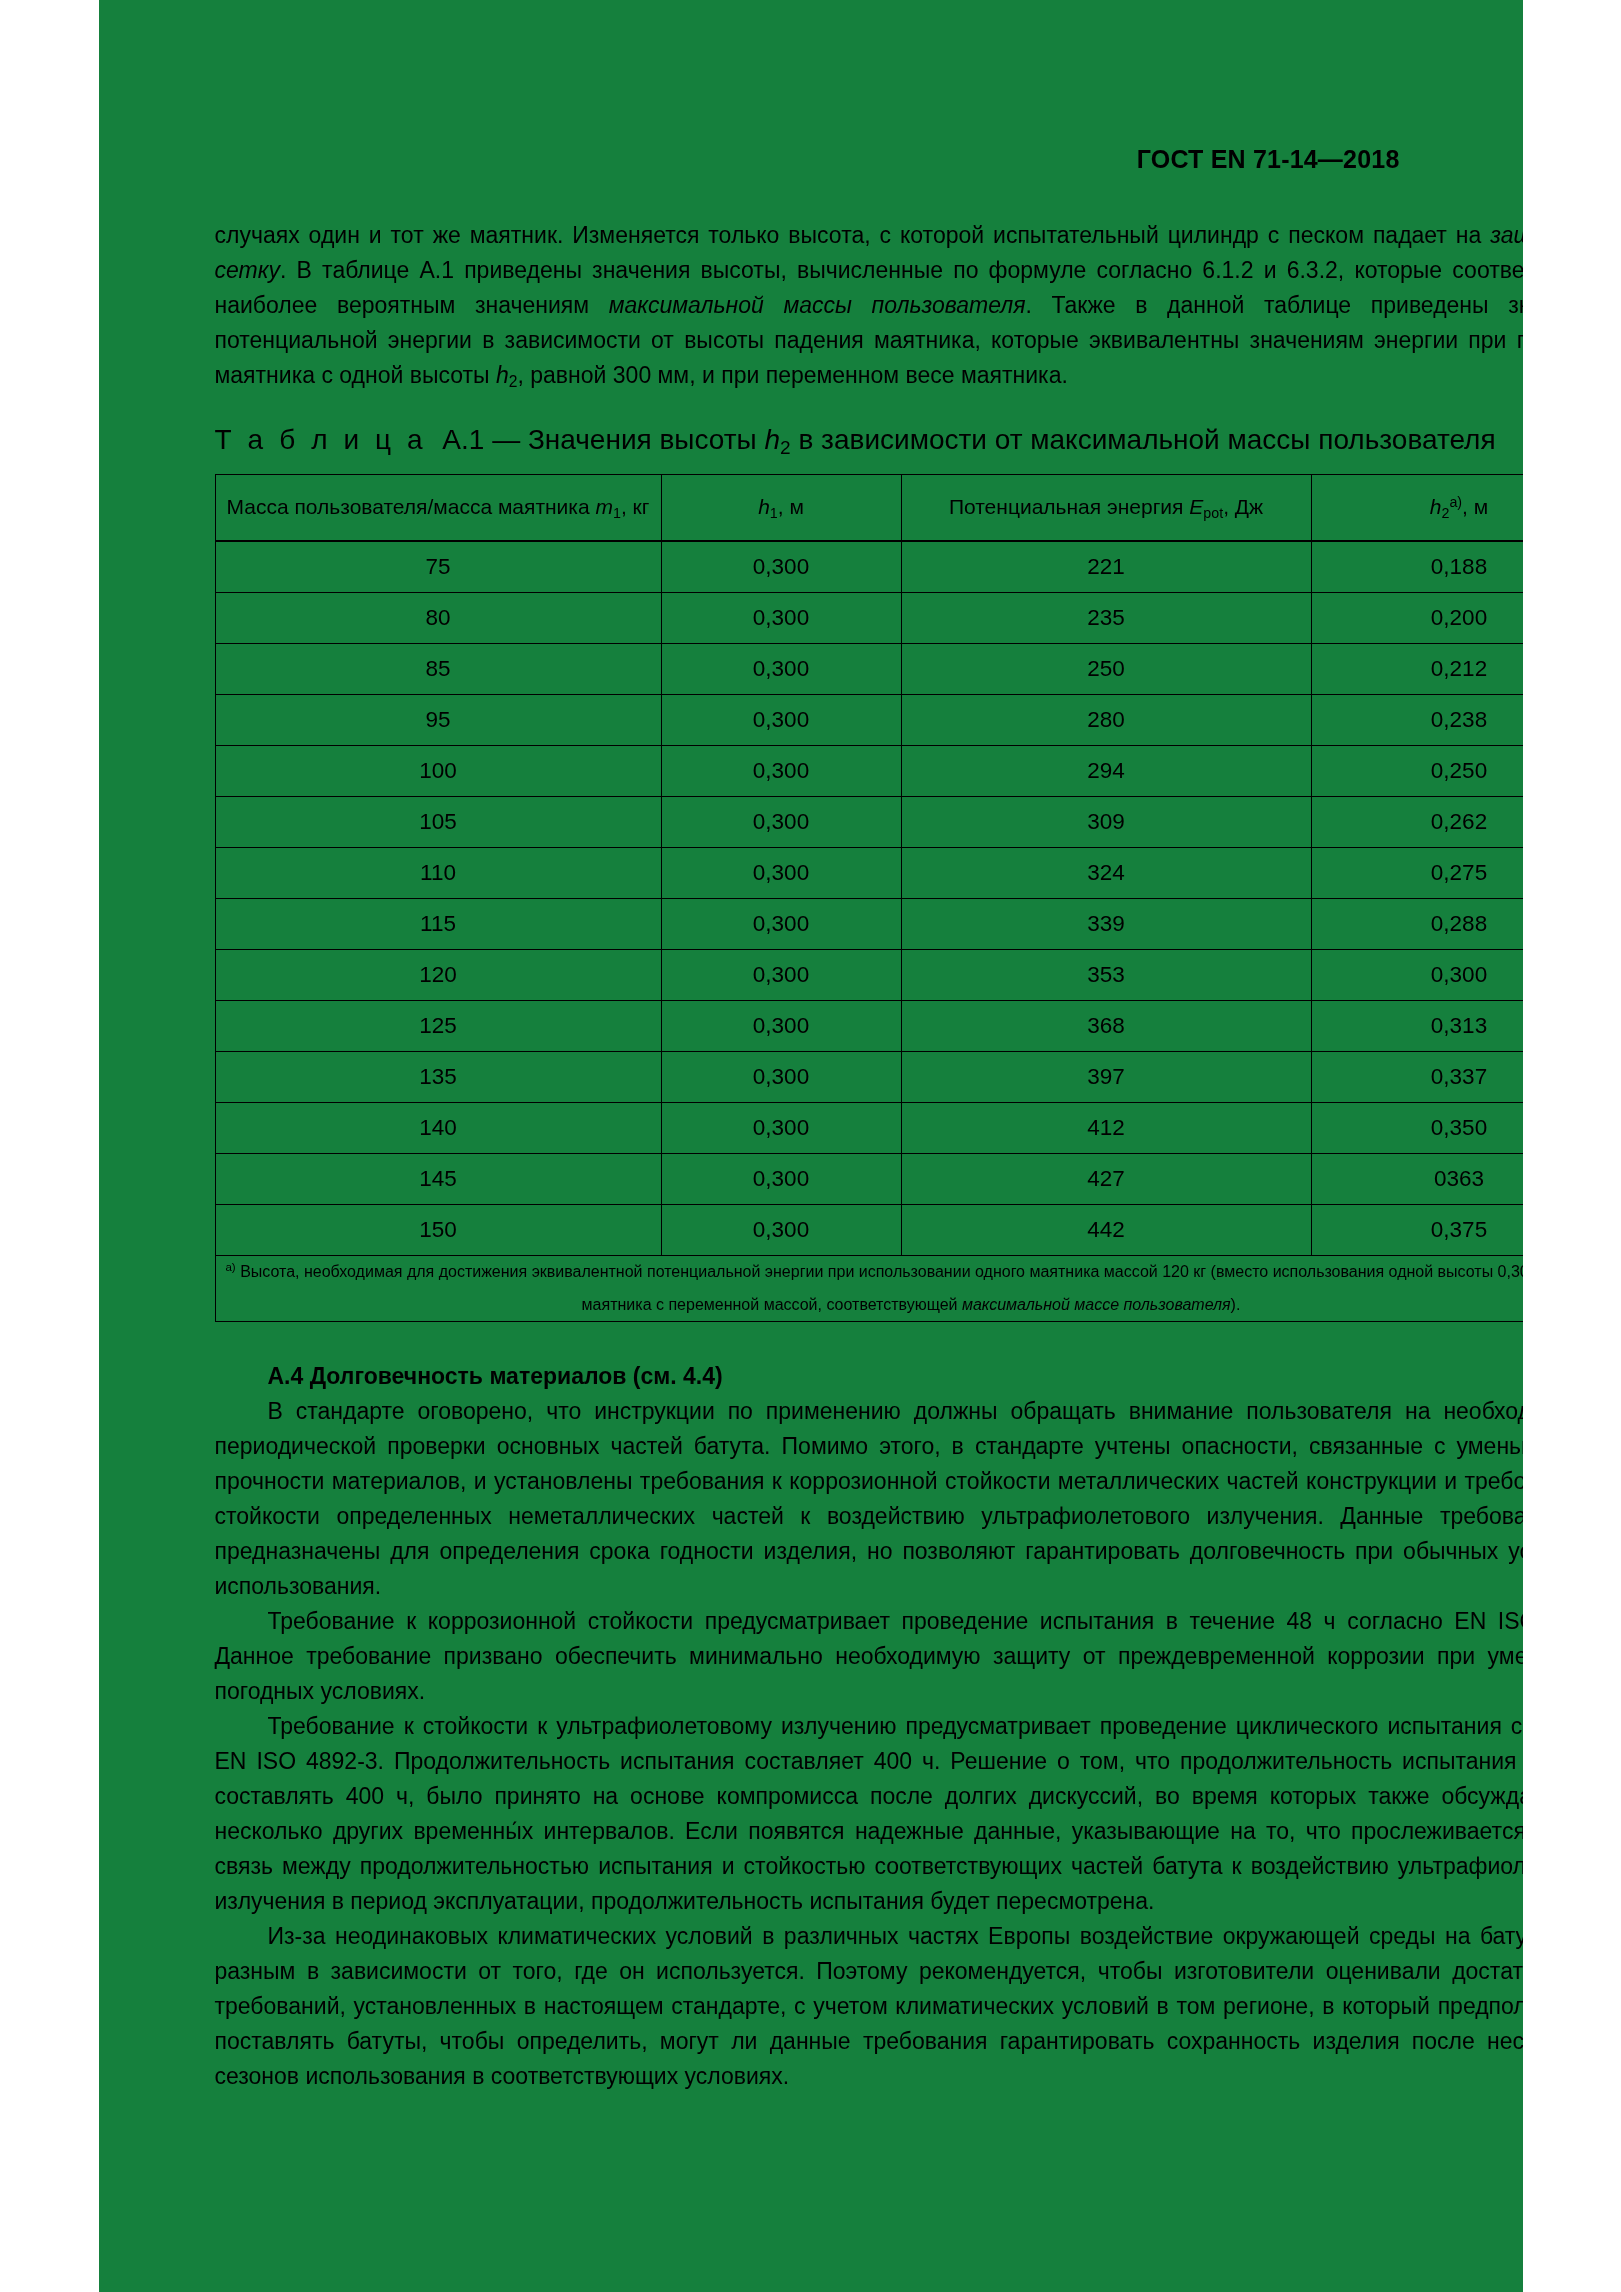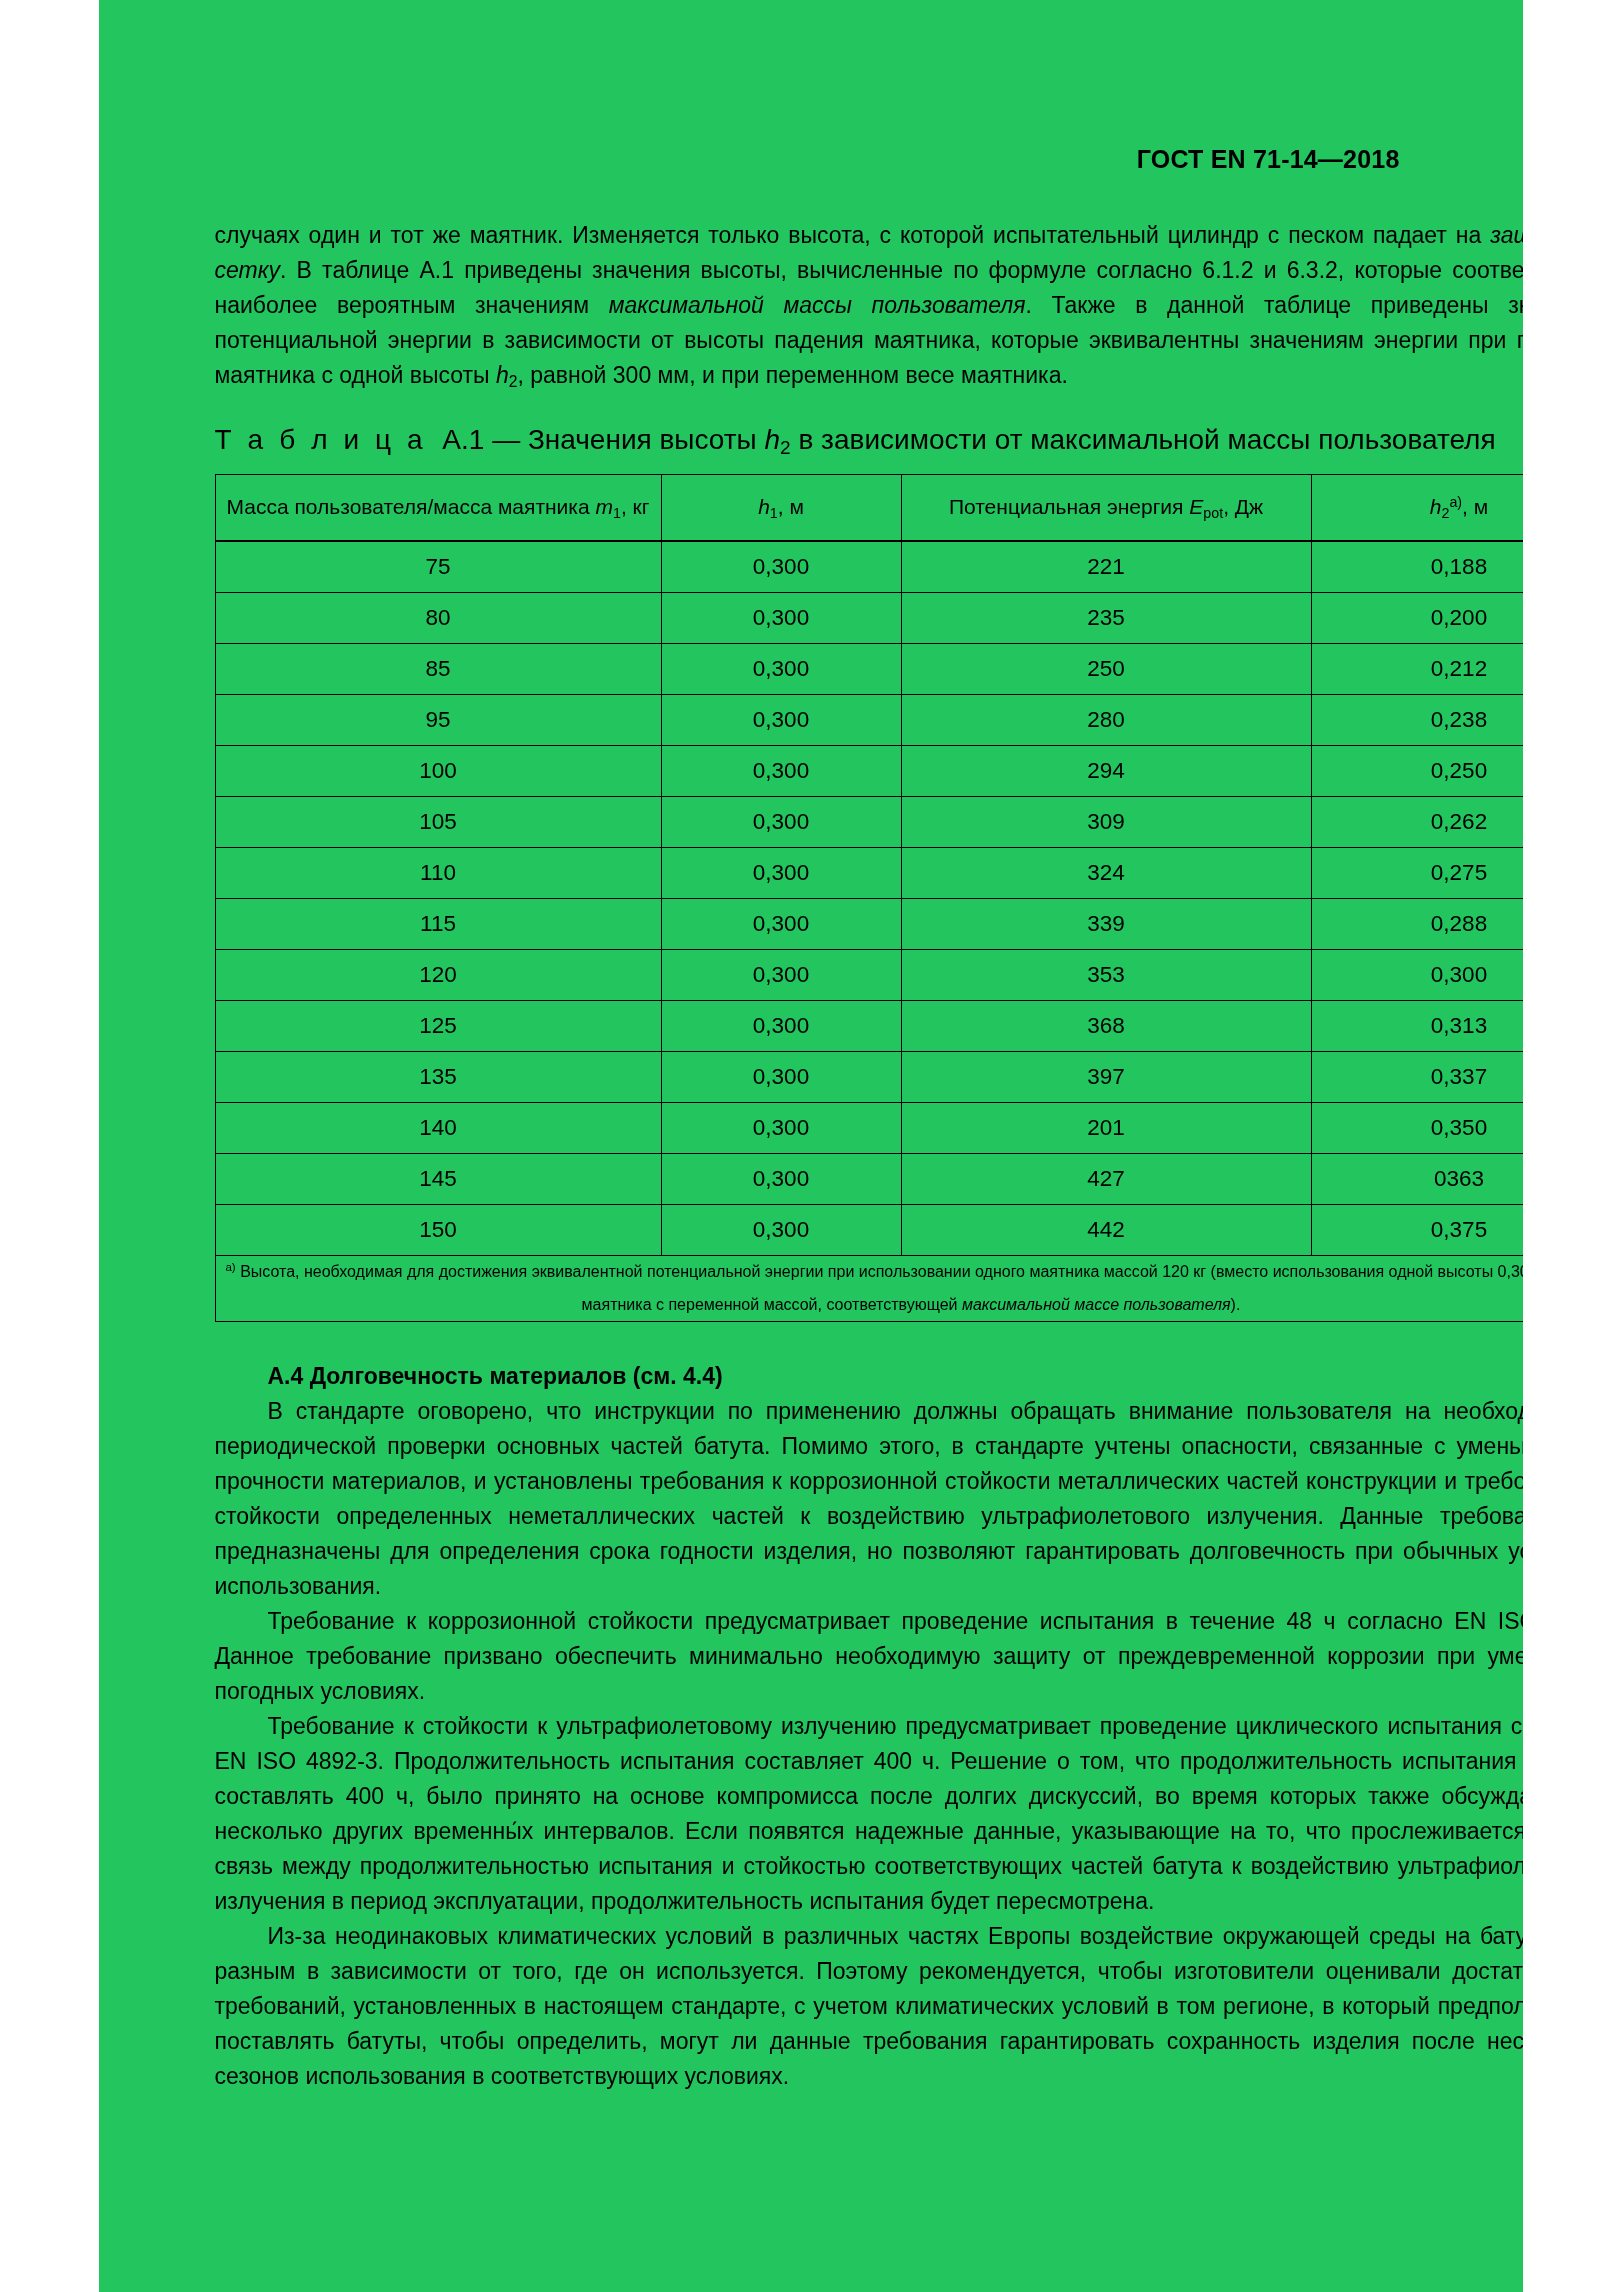--- a/index.html
+++ b/index.html
@@ -11,21 +11,21 @@
   body {
     font-family: "Liberation Sans", sans-serif;
     color: #000000;
     -webkit-font-smoothing: antialiased;
   }
   .page {
     position: relative;
     width: 1424px;
     height: 2293px;
     margin: 0 auto;
-    background: #22c55e;
+    background: #15803d;
     box-sizing: border-box;
     overflow: hidden;
   }
 
   
   .doc-header {
     position: absolute;
     top: 145px;
     right: 123px;
     font-size: 25px;
@@ -238,21 +238,21 @@
           </tr>
           <tr>
             <td>135</td>
             <td>0,300</td>
             <td>397</td>
             <td>0,337</td>
           </tr>
           <tr>
             <td>140</td>
             <td>0,300</td>
-            <td>201</td>
+            <td>412</td>
             <td>0,350</td>
           </tr>
           <tr>
             <td>145</td>
             <td>0,300</td>
             <td>427</td>
             <td>0363</td>
           </tr>
           <tr>
             <td>150</td>

